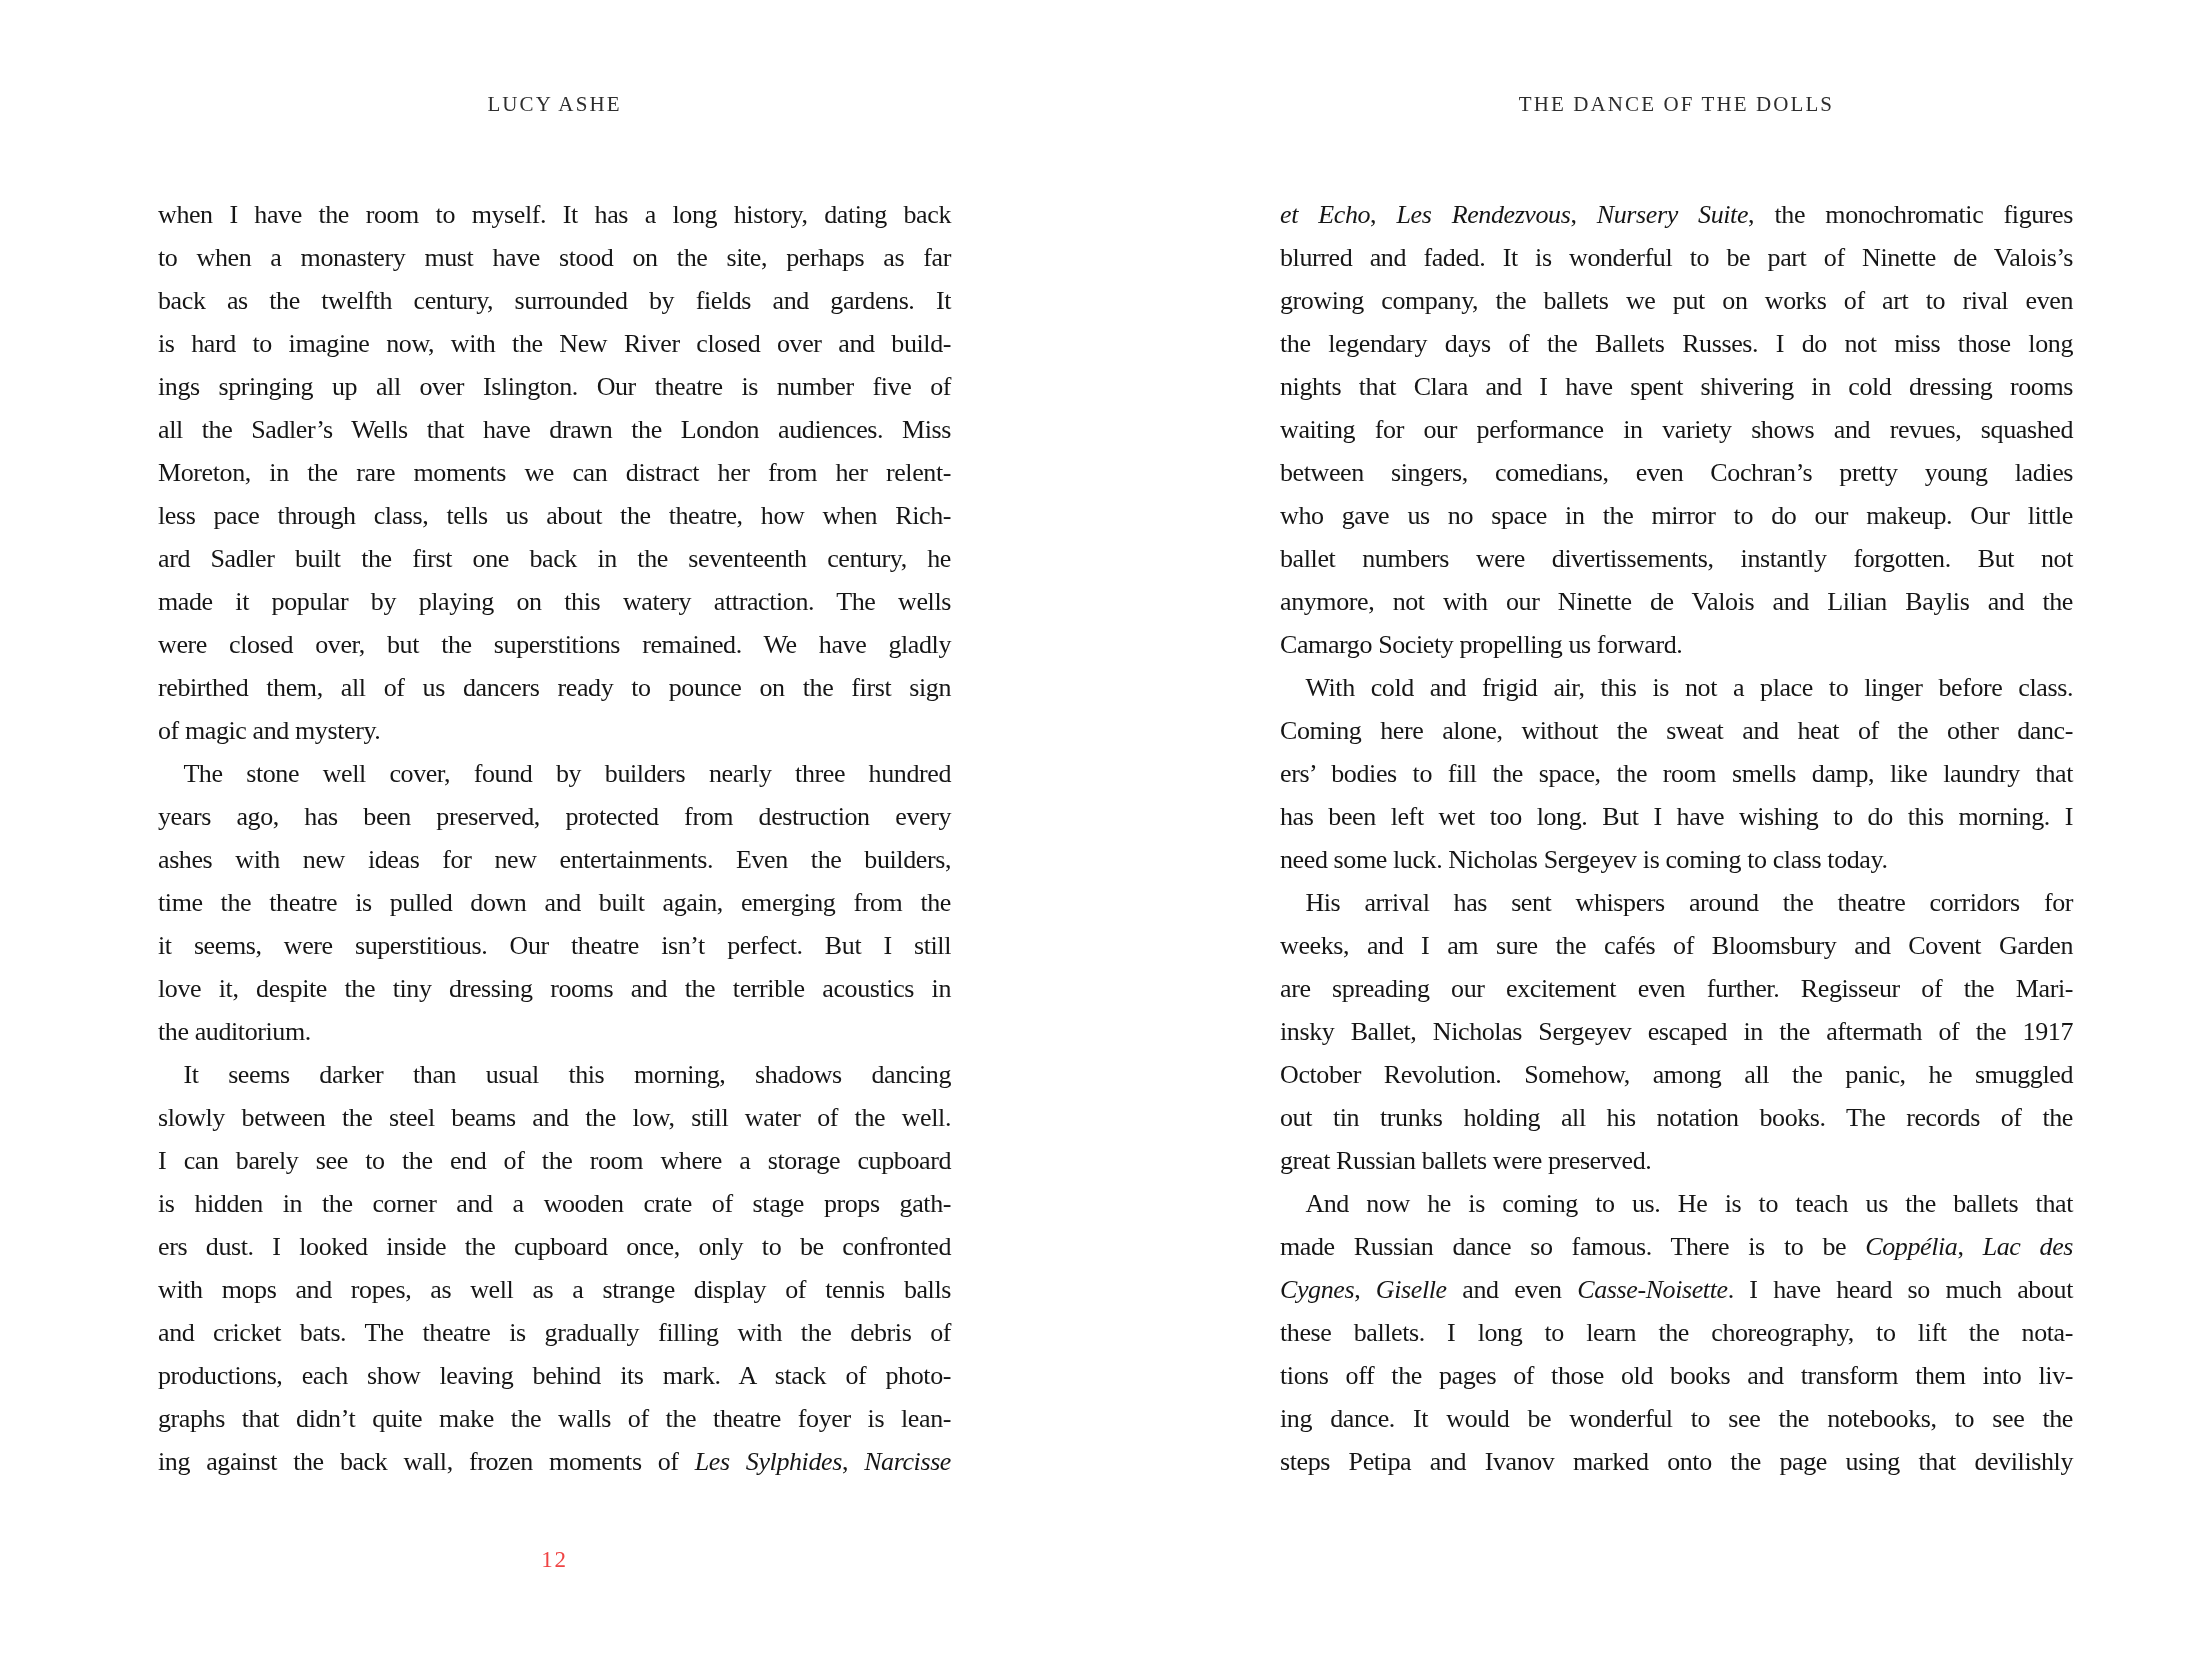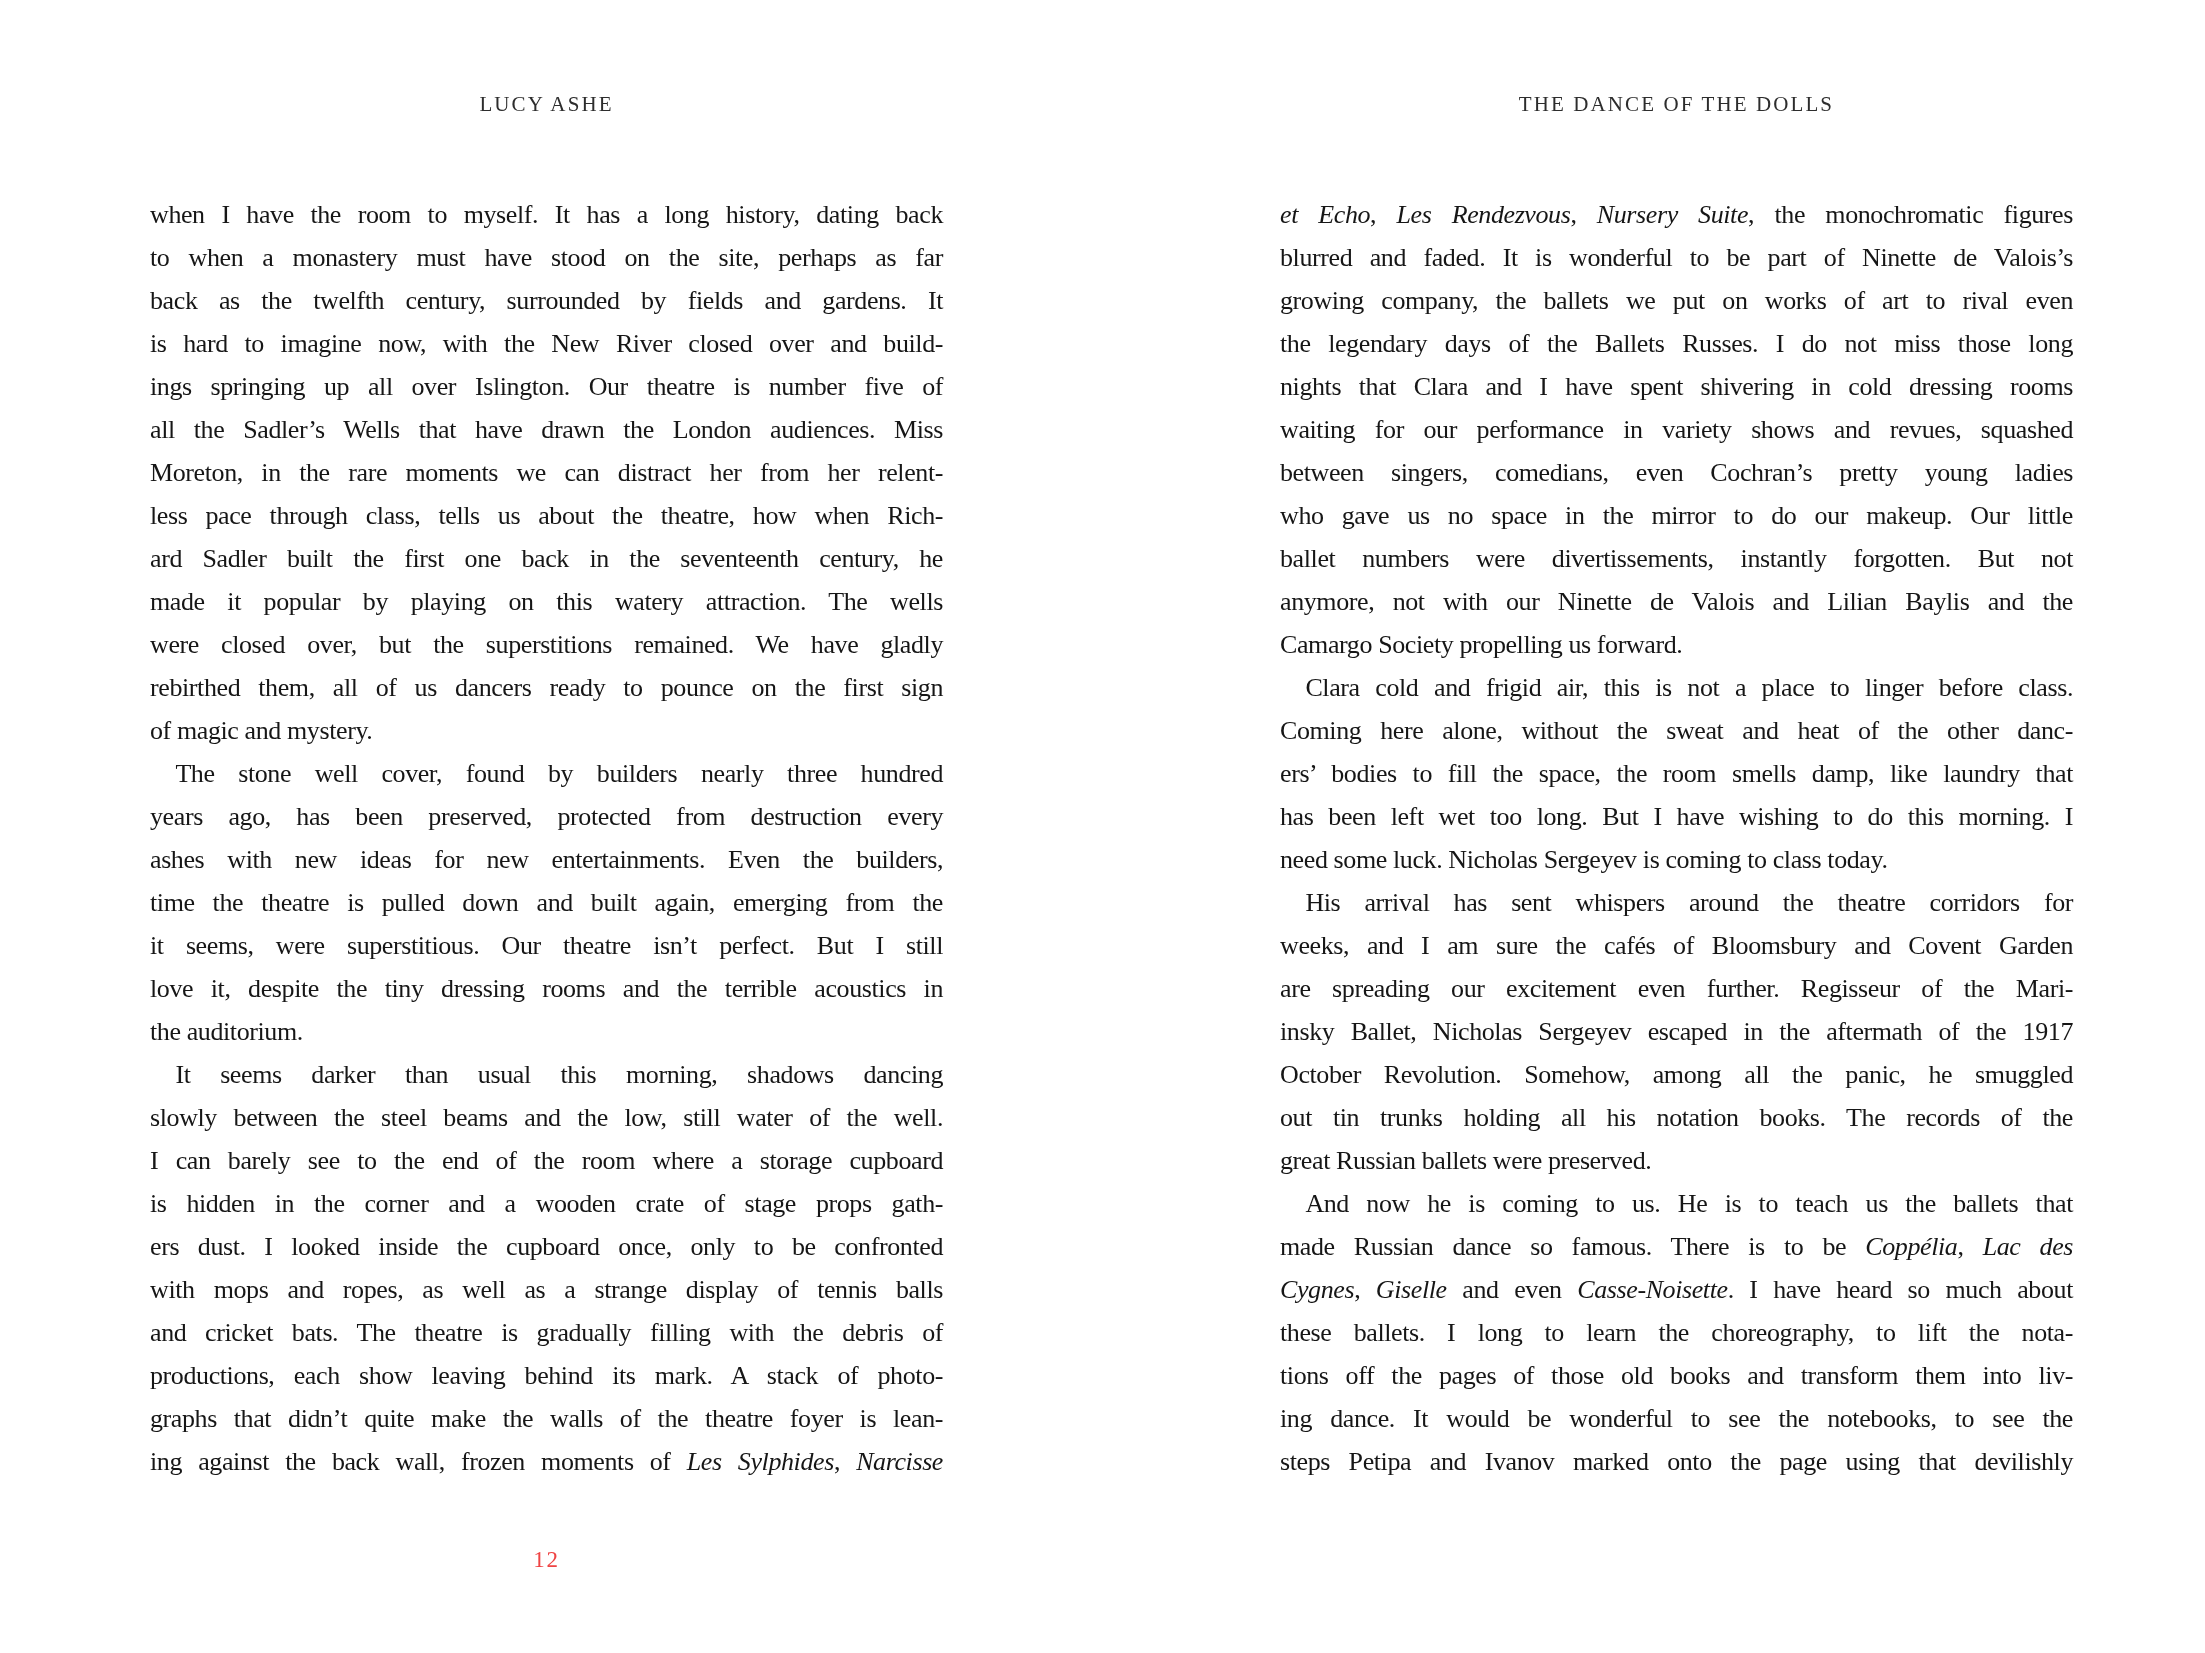--- a/index.html
+++ b/index.html
@@ -9,21 +9,21 @@
     position: relative;
     overflow: hidden;
     font-family: "Liberation Serif", "DejaVu Serif", serif;
     color: #1a1a1a;
   }
   .page {
     position: absolute;
     top: 0;
     height: 1654px;
   }
-  .page-left  { left: 150px;  width: 793px; }
+  .page-left  { left: 158px;  width: 793px; }
   .page-right { left: 1280px; width: 793px; }
   .running-head {
     position: absolute;
     top: 92px; left: 0; right: 0;
     text-align: center;
     font-size: 21px;
     letter-spacing: 2.1px;
     color: #2d2d2d;
     white-space: nowrap;
   }
@@ -104,21 +104,21 @@
         <div class="line">blurred and faded. It is wonderful to be part of Ninette de Valois’s</div>
         <div class="line">growing company, the ballets we put on works of art to rival even</div>
         <div class="line">the legendary days of the Ballets Russes. I do not miss those long</div>
         <div class="line">nights that Clara and I have spent shivering in cold dressing rooms</div>
         <div class="line">waiting for our performance in variety shows and revues, squashed</div>
         <div class="line">between singers, comedians, even Cochran’s pretty young ladies</div>
         <div class="line">who gave us no space in the mirror to do our makeup. Our little</div>
         <div class="line">ballet numbers were divertissements, instantly forgotten. But not</div>
         <div class="line">anymore, not with our Ninette de Valois and Lilian Baylis and the</div>
         <div class="line para-end">Camargo Society propelling us forward.</div>
-        <div class="line indent">Clara cold and frigid air, this is not a place to linger before class.</div>
+        <div class="line indent">With cold and frigid air, this is not a place to linger before class.</div>
         <div class="line">Coming here alone, without the sweat and heat of the other danc-</div>
         <div class="line">ers’ bodies to fill the space, the room smells damp, like laundry that</div>
         <div class="line">has been left wet too long. But I have wishing to do this morning. I</div>
         <div class="line para-end">need some luck. Nicholas Sergeyev is coming to class today.</div>
         <div class="line indent">His arrival has sent whispers around the theatre corridors for</div>
         <div class="line">weeks, and I am sure the cafés of Bloomsbury and Covent Garden</div>
         <div class="line">are spreading our excitement even further. Regisseur of the Mari-</div>
         <div class="line">insky Ballet, Nicholas Sergeyev escaped in the aftermath of the 1917</div>
         <div class="line">October Revolution. Somehow, among all the panic, he smuggled</div>
         <div class="line">out tin trunks holding all his notation books. The records of the</div>

